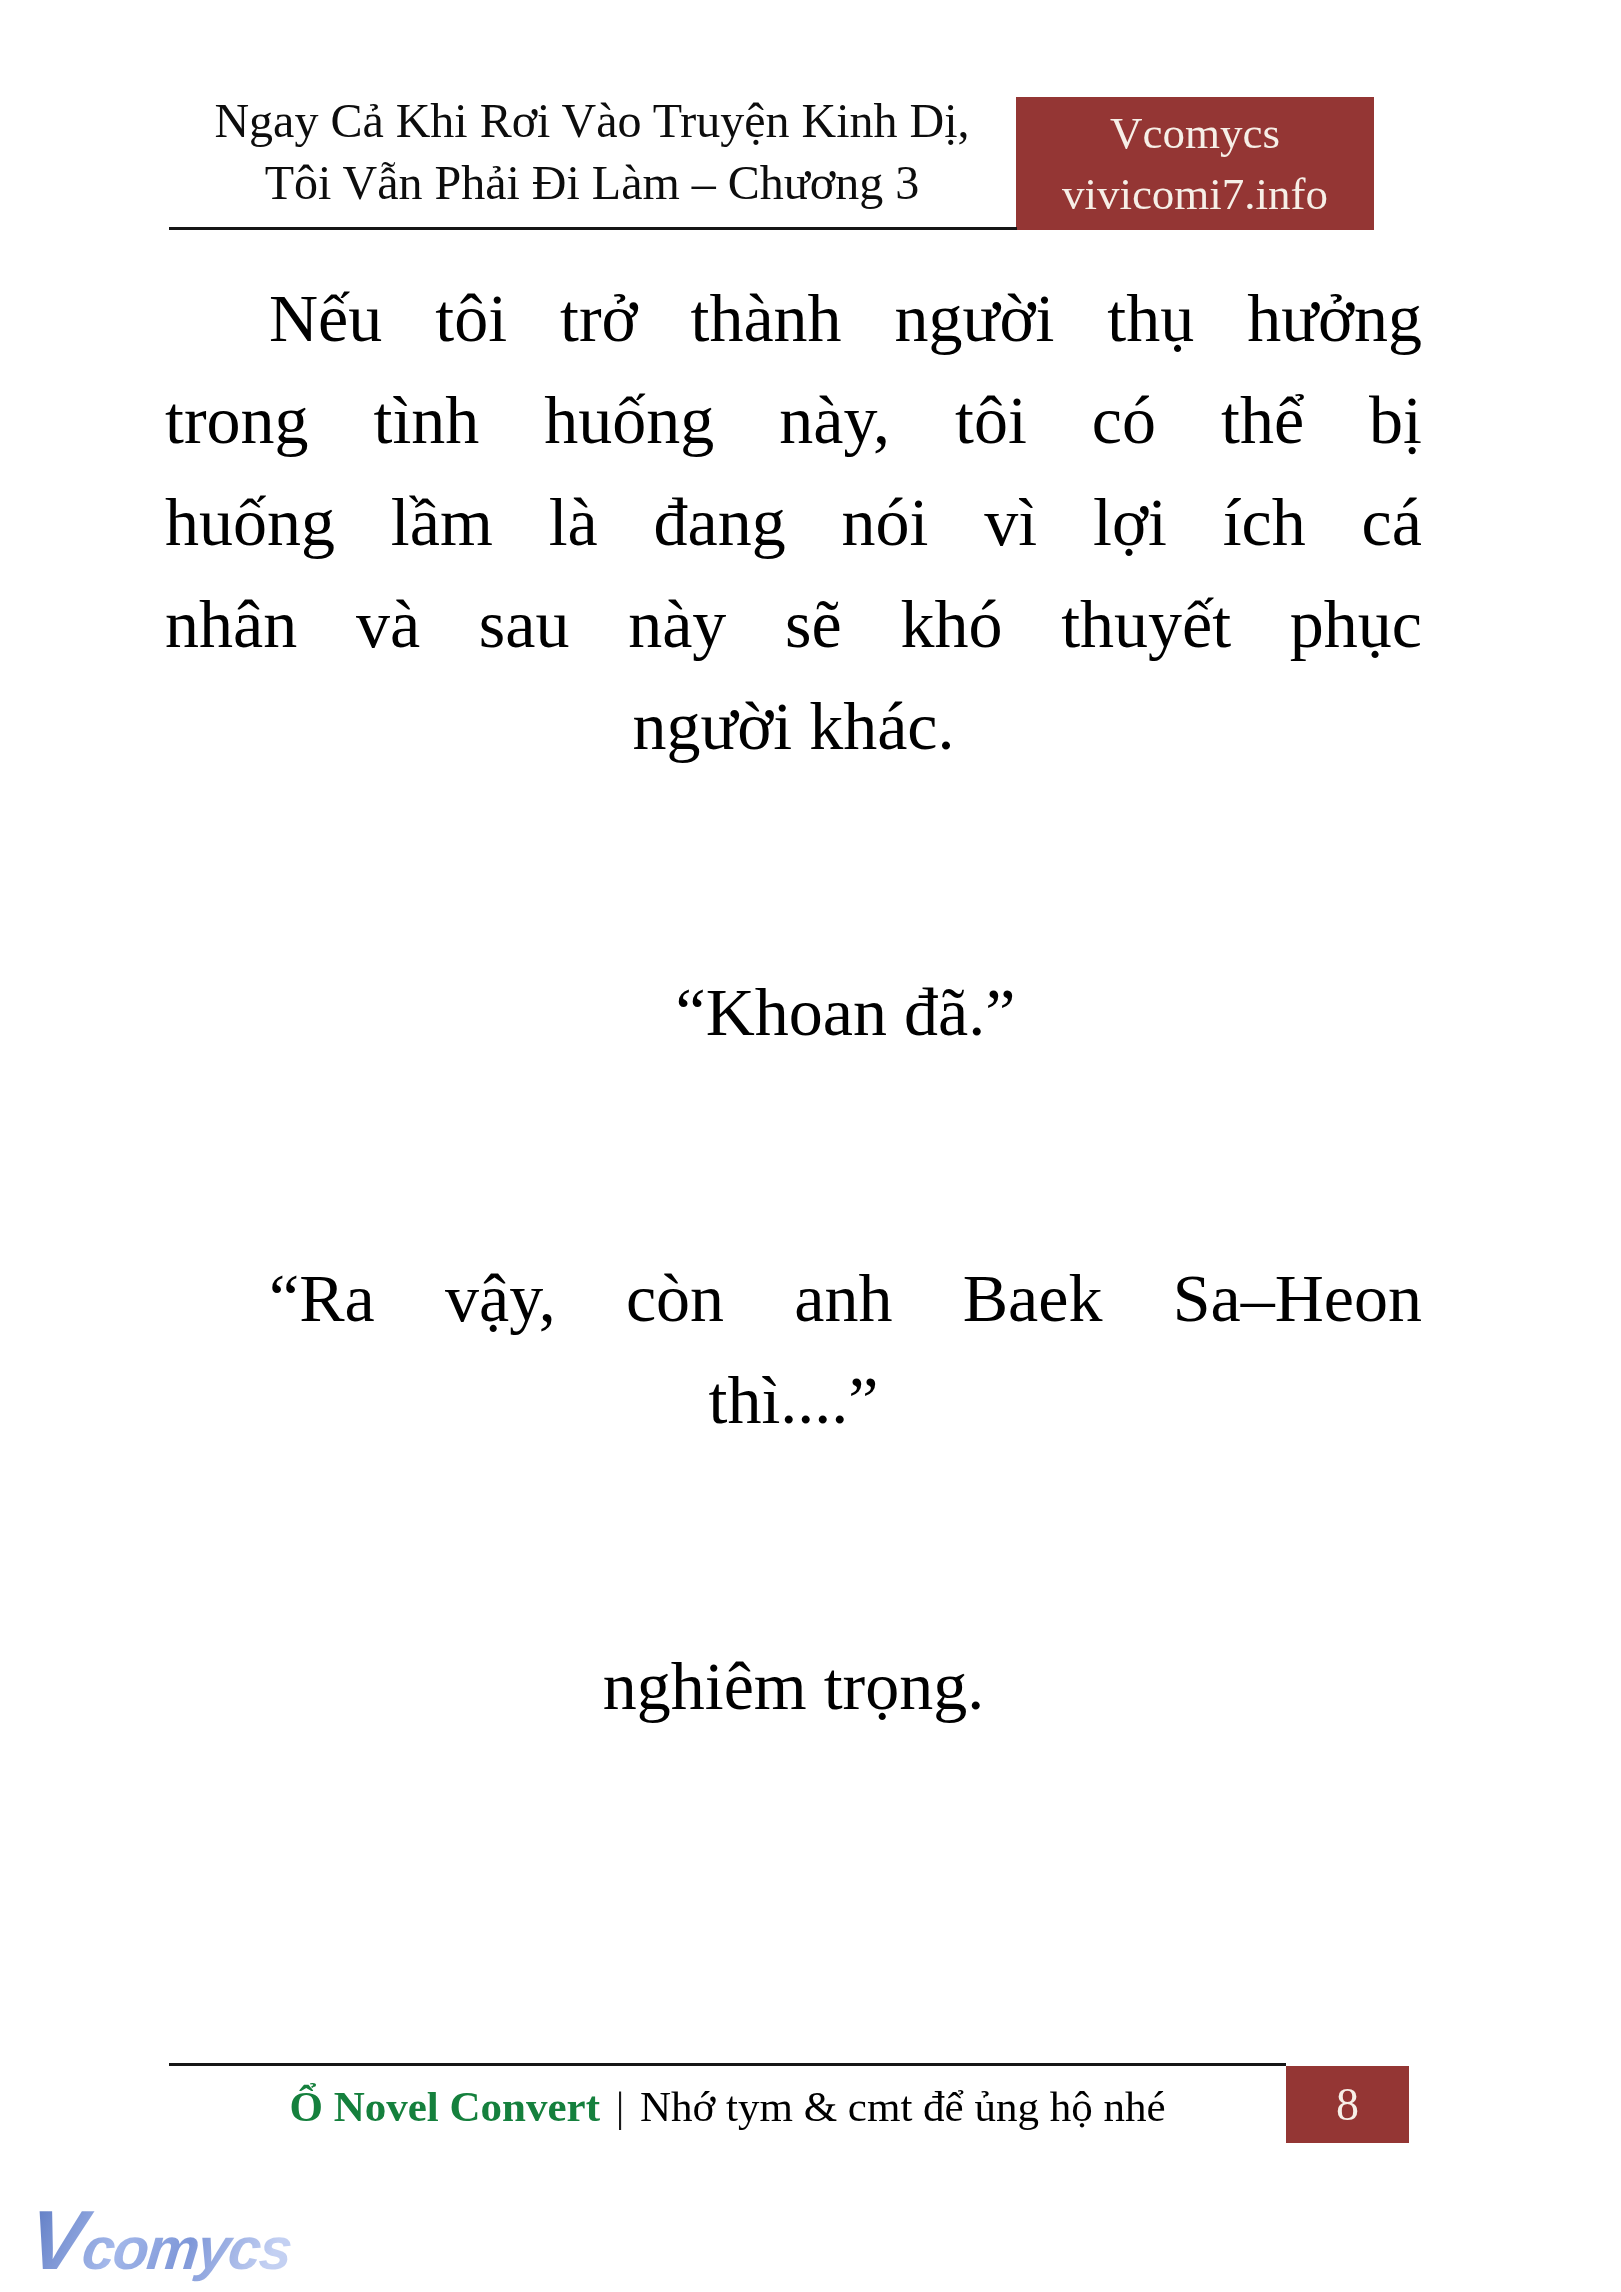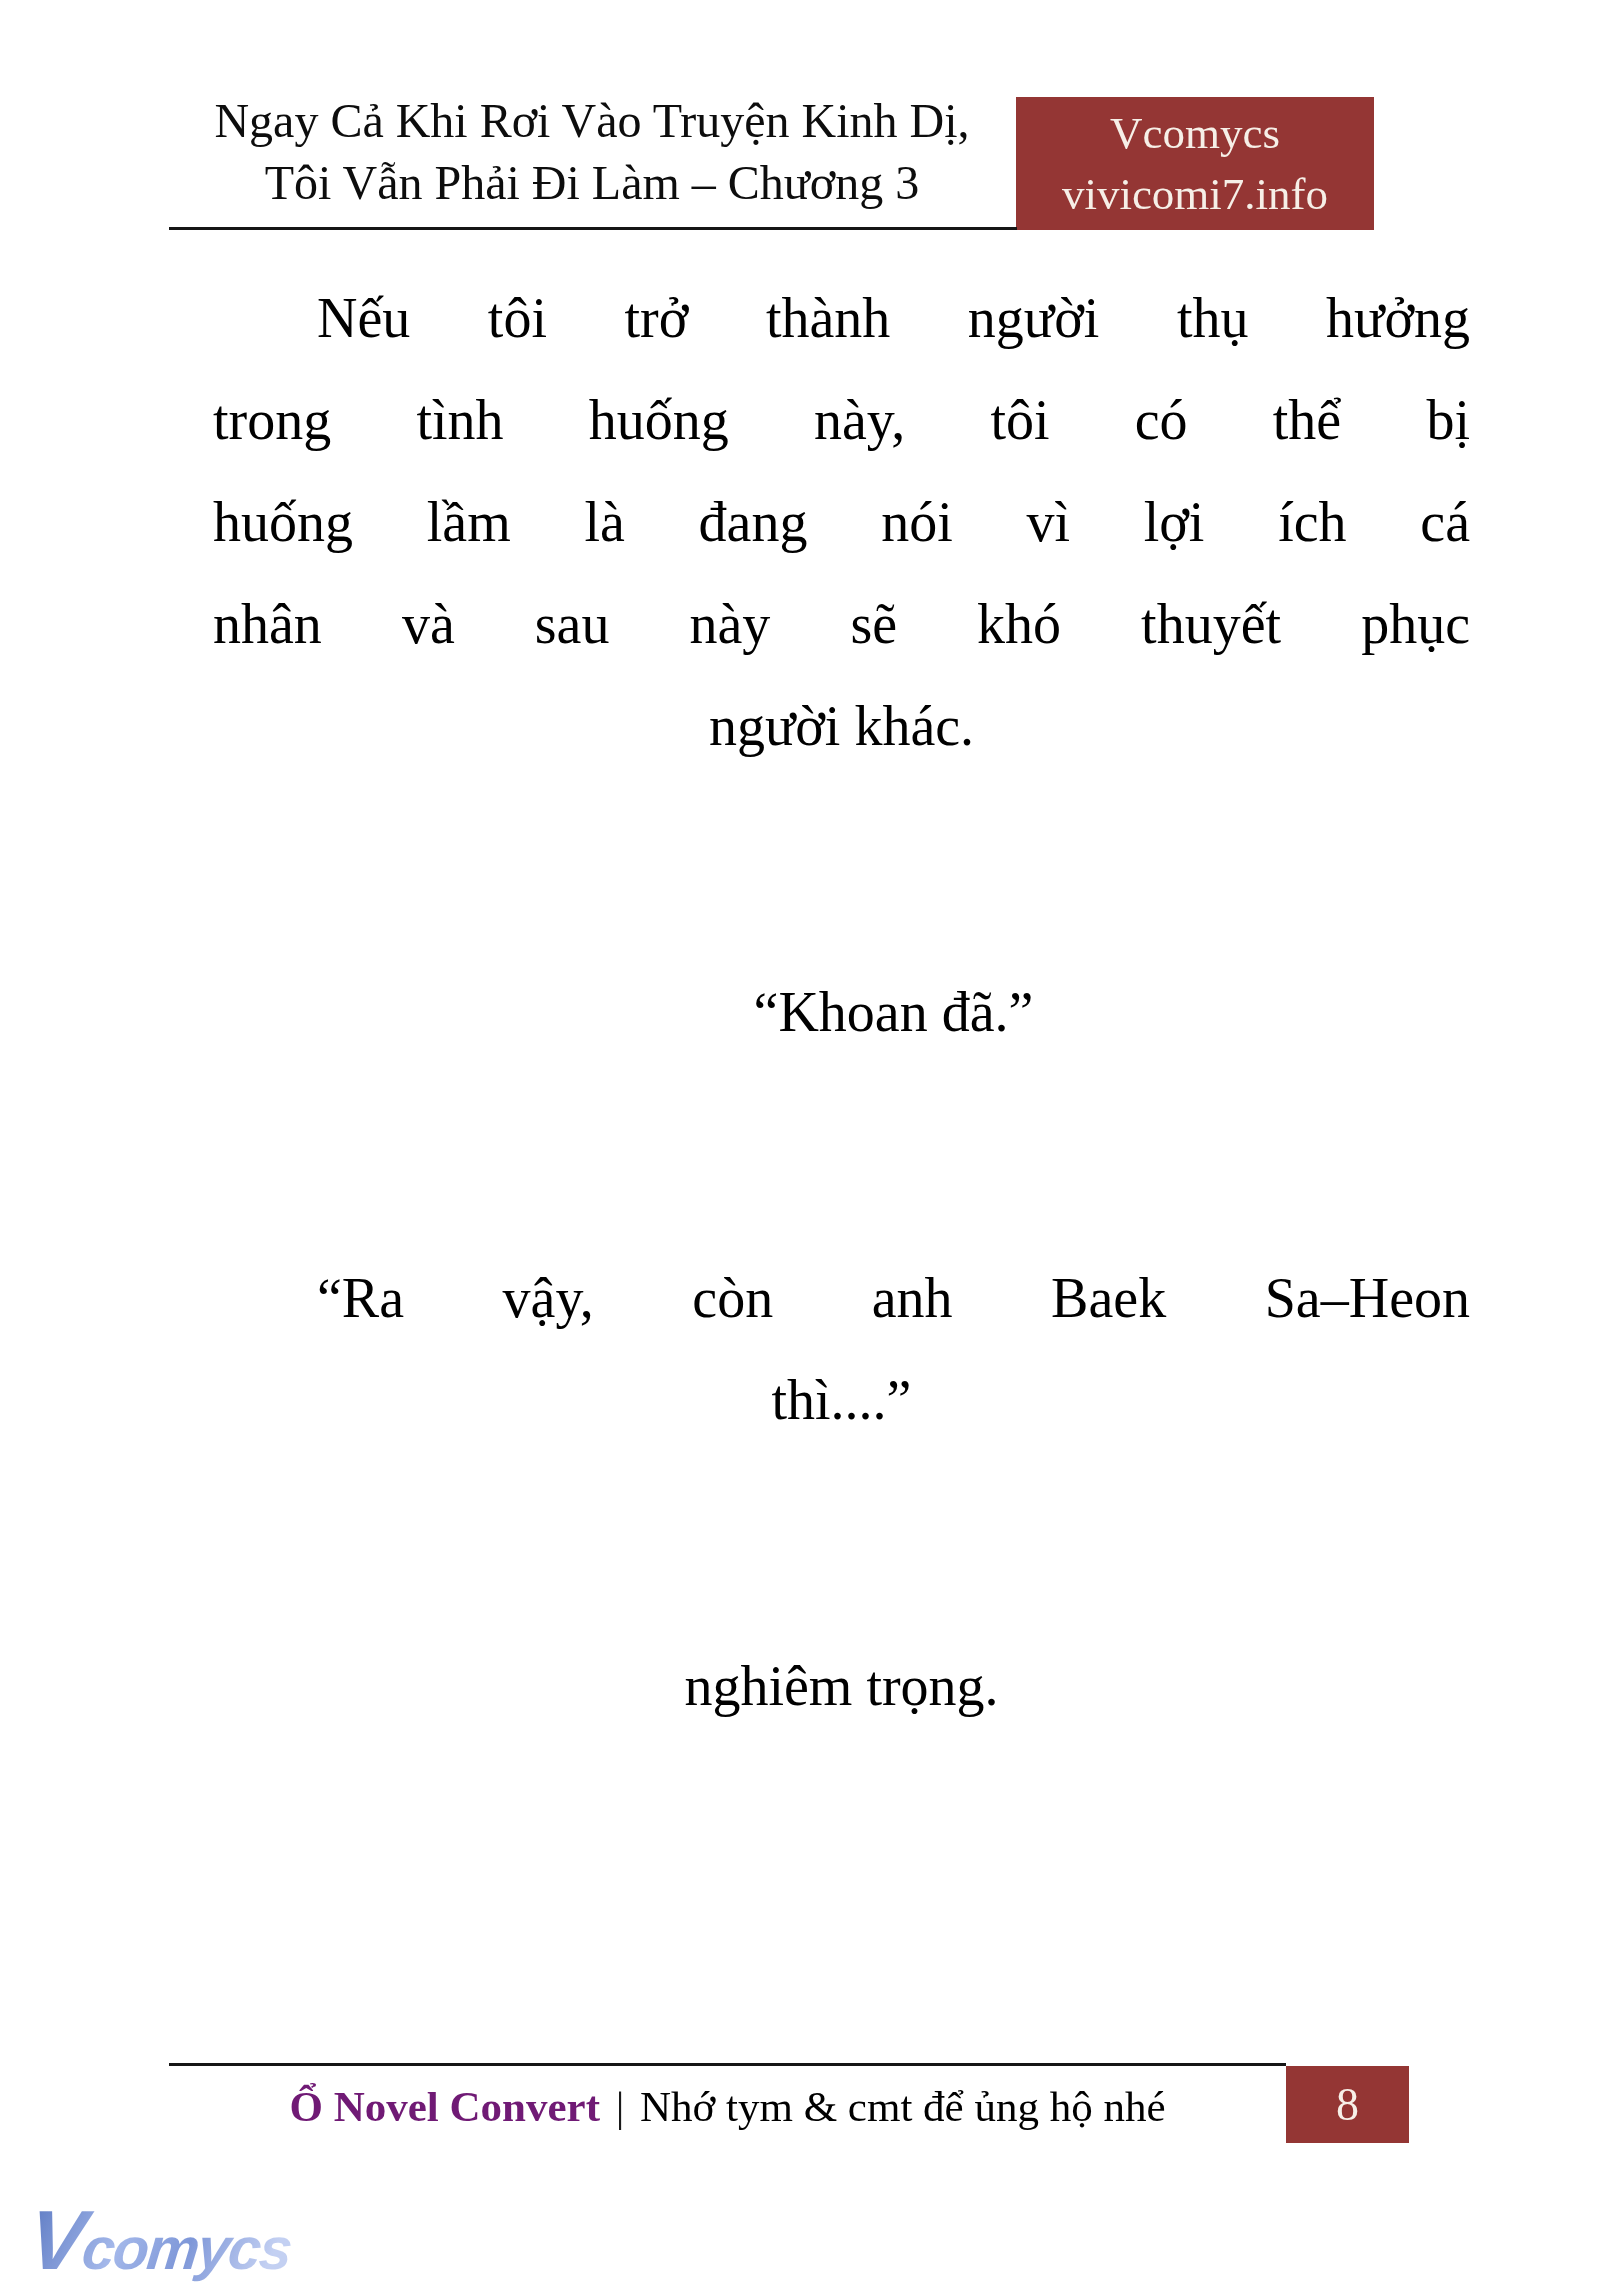--- a/index.html
+++ b/index.html
@@ -49,24 +49,23 @@
     height: 2.9px;
     background: #161616;
   }
 
   
   .content {
     position: absolute;
     left: 165px;
     top: 267px;
     width: 1257px;
-    font-size: 56px;
+    font-size: 68px;
     line-height: 102px;
     color: #000000;
-    margin-left: 48px;
   }
   .content p { margin: 0 0 184px 0; }
   .content p:last-child { margin-bottom: 0; }
   .line {
     text-align: justify;
     text-align-last: justify;
   }
   .line.last {
     text-align: center;
     text-align-last: auto;
@@ -87,21 +86,21 @@
     left: 169px;
     top: 2071px;
     width: 1117px;
     text-align: center;
     font-size: 43px;
     line-height: 71px;
     white-space: nowrap;
     color: #000000;
   }
   .footer-brand {
-    color: #701a75;
+    color: #15803d;
     font-weight: bold;
     margin-right: 15.7px;
   }
   .footer-sep {
     color: #1a1a1a;
     margin-right: 15.7px;
   }
   .footer-page-box {
     position: absolute;
     left: 1286px;

